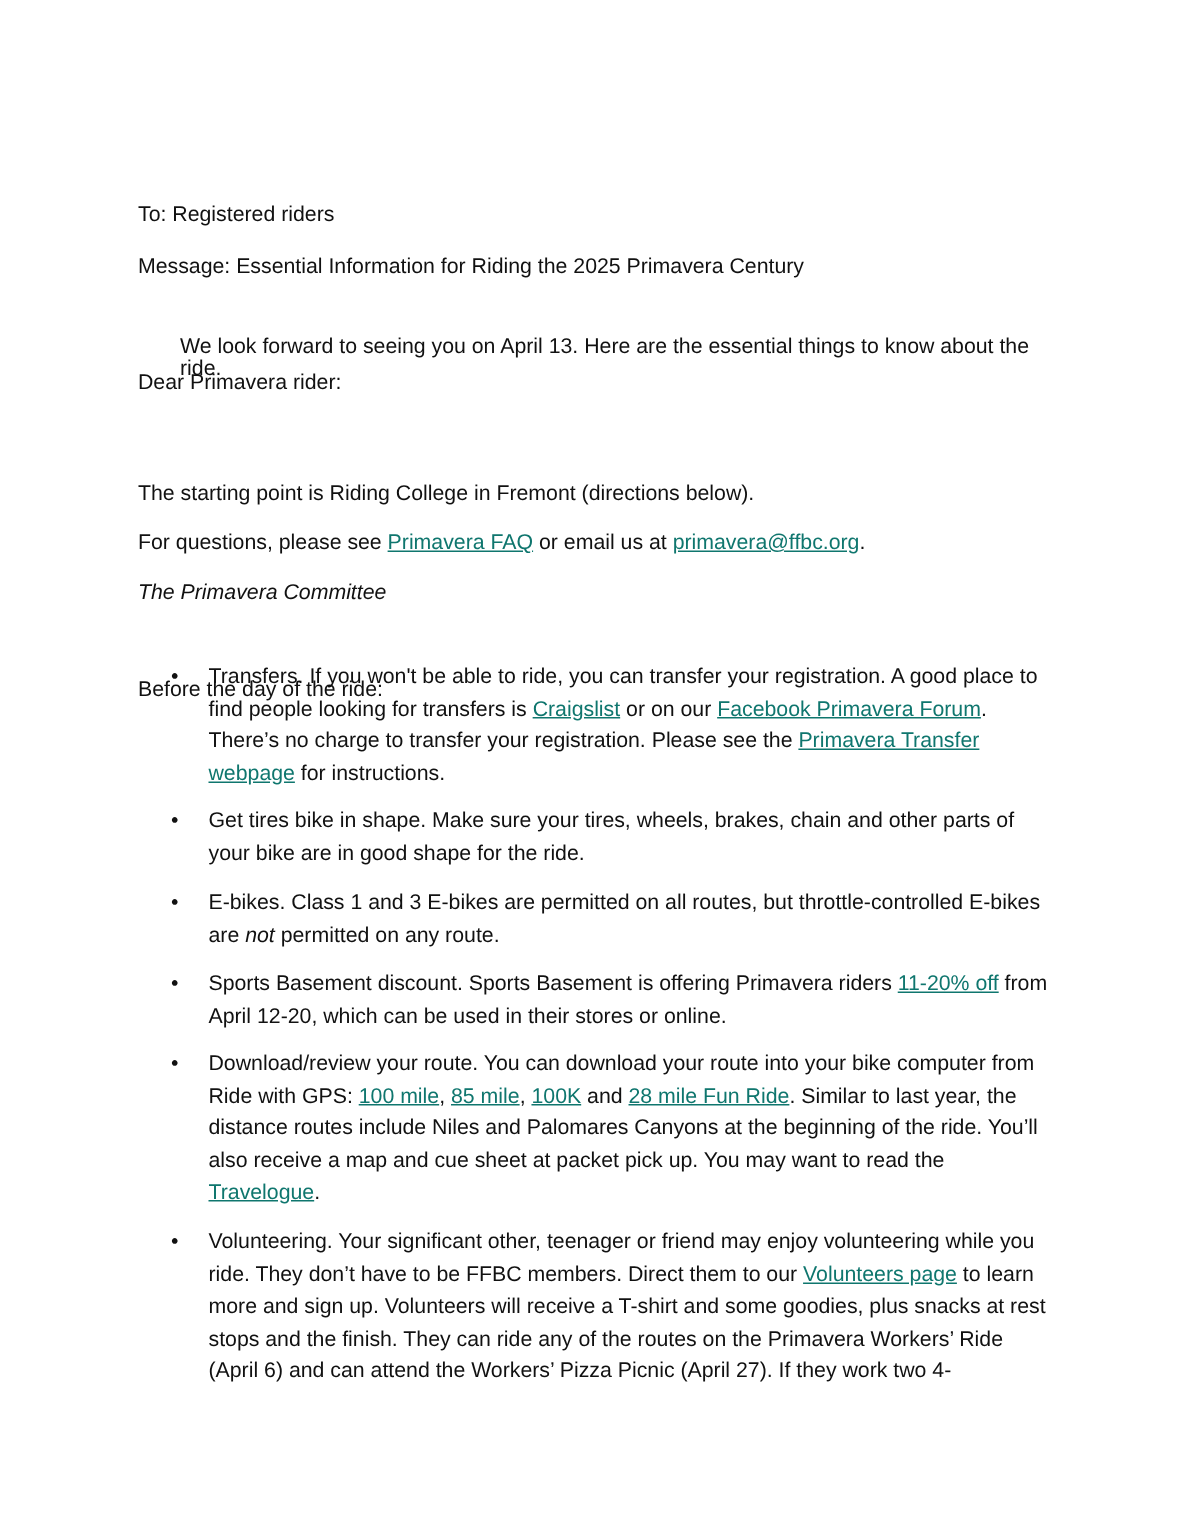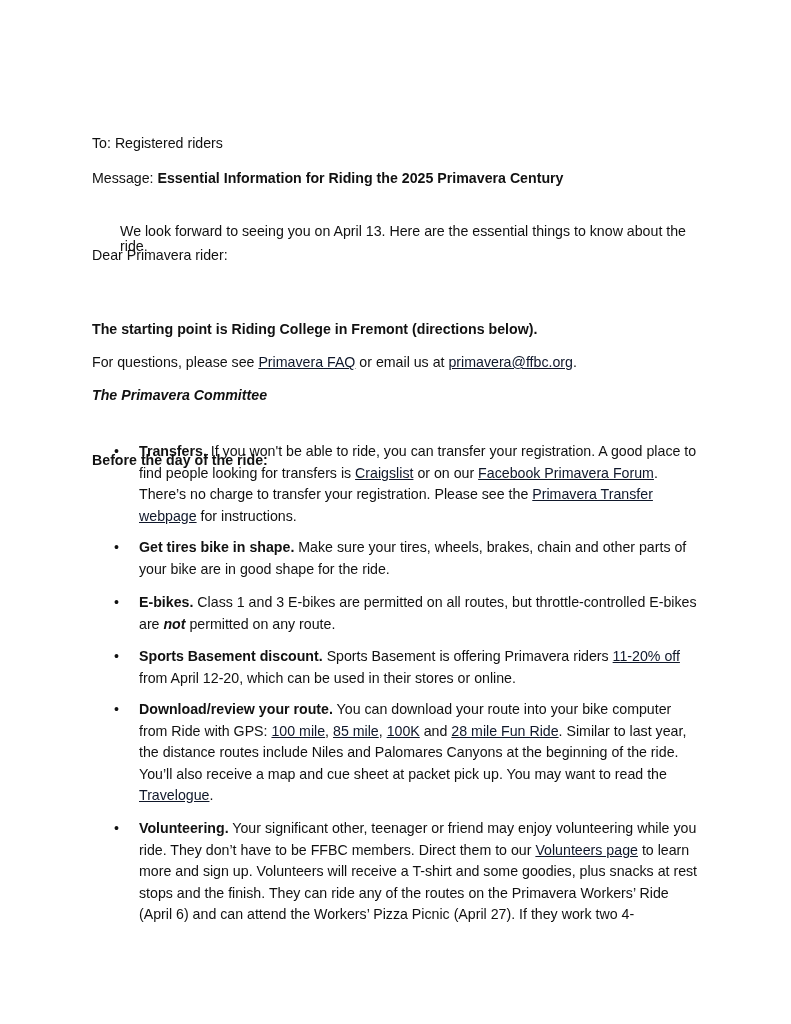--- a/index.html
+++ b/index.html
@@ -1,22 +1,22 @@
 <!DOCTYPE html>
 <html><head>
 <meta charset="utf-8">
 <style>
   html, body { margin: 0; padding: 0; background: #ffffff; }
   body { width: 791px; height: 1024px; position: relative; overflow: hidden;
          font-family: "Liberation Sans", sans-serif; color: #111; font-size: 14.2px; }
   .page { position: absolute; left: 92px; top: 0; width: 610px; }
   p { margin: 0; line-height: 20px; }
-  .b { font-weight: bold; }
+  .b { font-weight: normal; }
   .i { font-style: italic; }
-  a { color: #0f172a; text-decoration: underline; }
+  a { color: #0f766e; text-decoration: underline; }
   .line { position: absolute; left: 0; white-space: nowrap; margin-top: 41px; }
   ul { list-style: none; margin: 0; padding: 0; }
   li { position: absolute; left: 47px; width: 560px; line-height: 21.5px; }
   li .bullet { position: absolute; left: -25px; top: 0; }
 </style>
 </head>
 <body>
 
 <div class="page">
 

